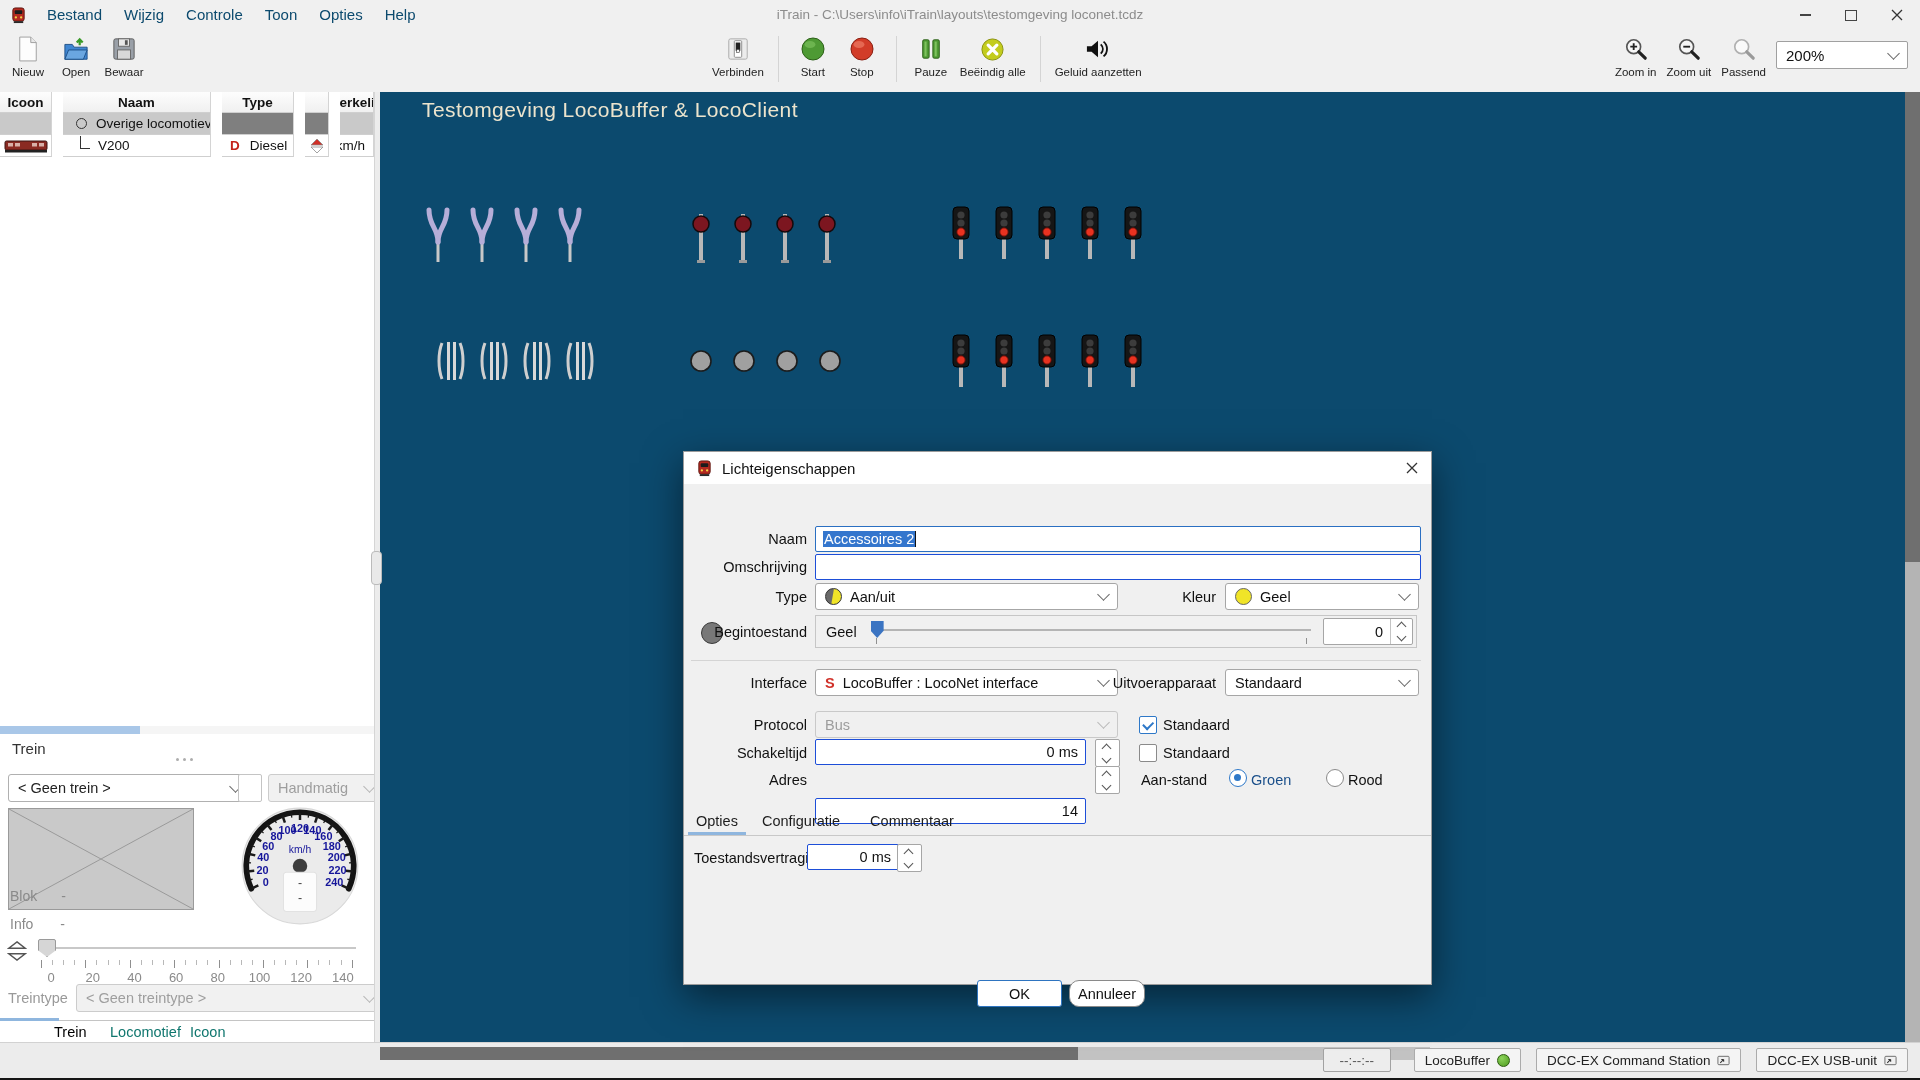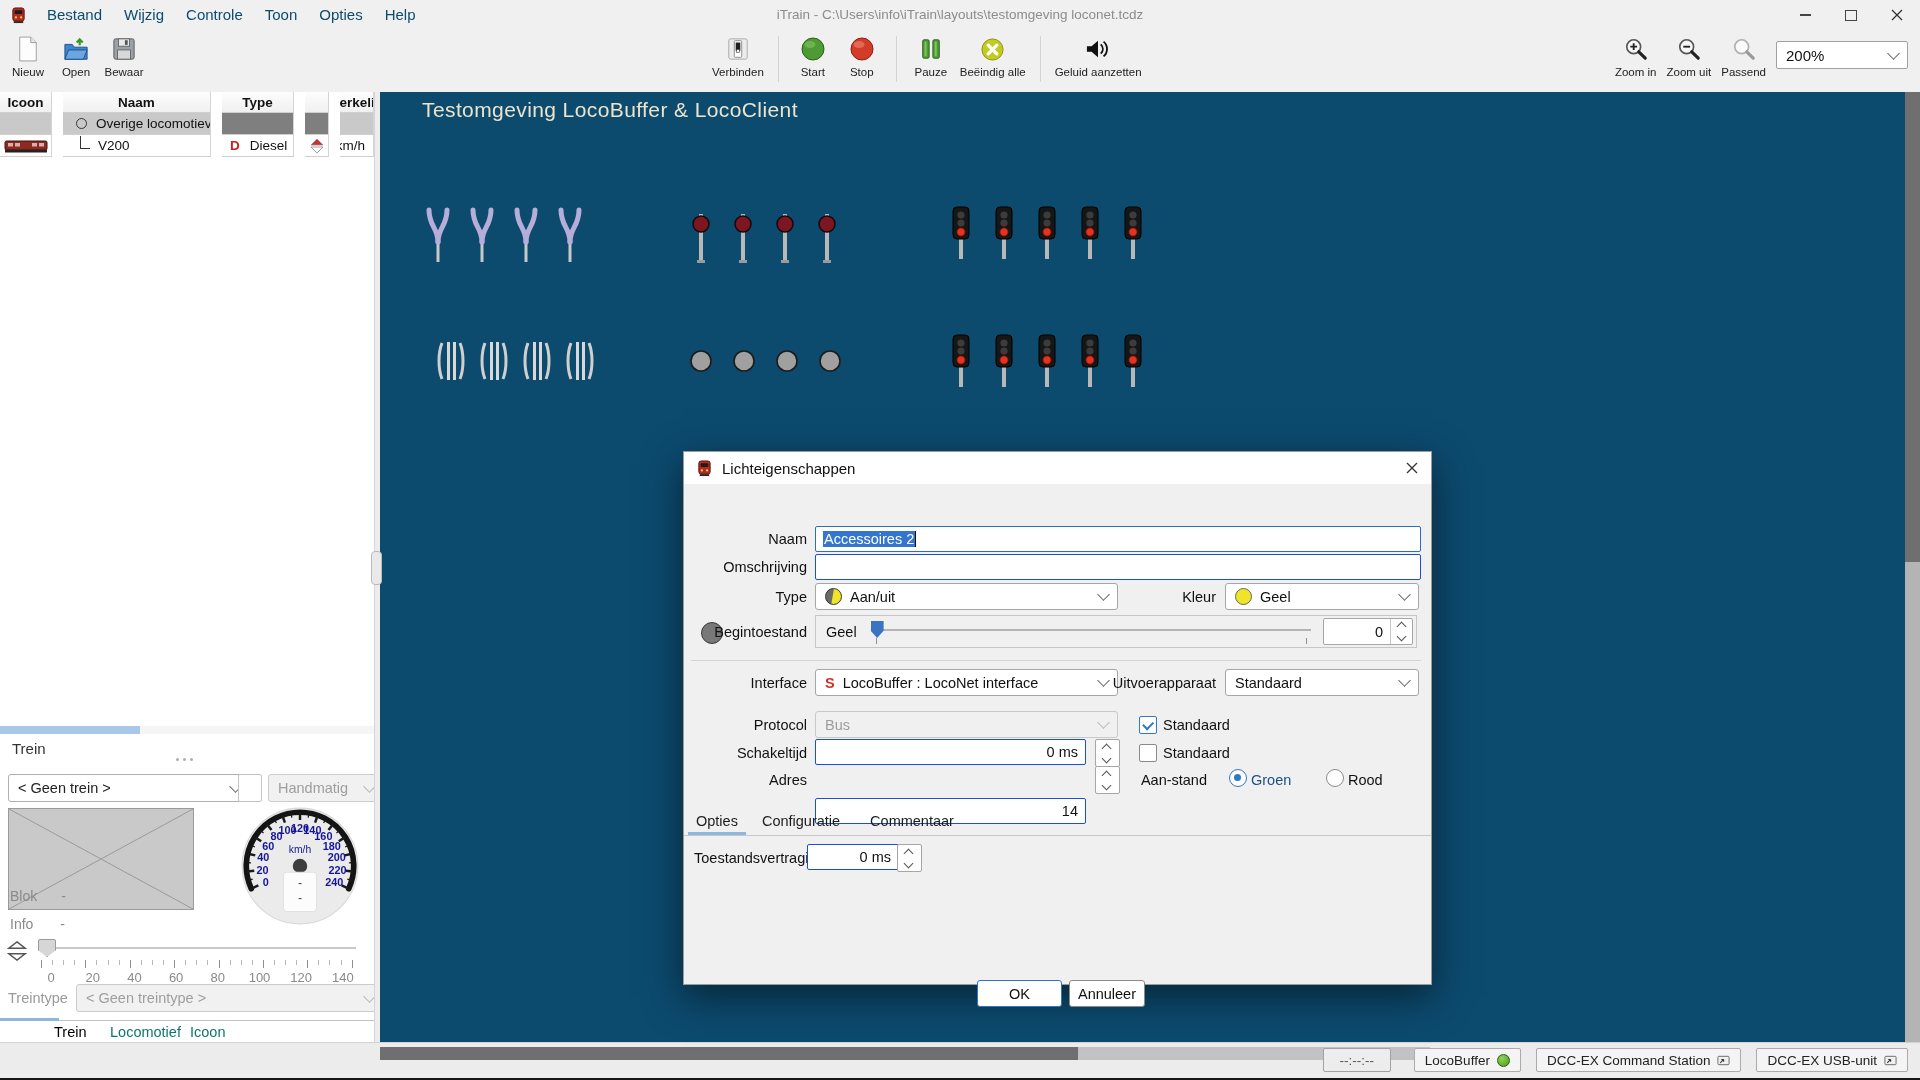--- a/index.html
+++ b/index.html
@@ -829,21 +829,21 @@
         <span>0 ms</span>
       </div>
       <div class="spinbox" style="left:213px;top:360px;width:23px;height:26px;">
         <span class="spin-col" style="border-left:none;">
             <i class="chev-u"></i>
             <i class="chev-d"></i>
           </span>
       </div>
 
       <div class="btn btn-ok" style="left:293px;top:496px;width:83px;height:25px;">OK</div>
-      <div class="btn btn-cancel" style="left:385px;top:496px;width:74px;height:25px;">Annuleer</div>
+      <div class="btn btn-cancel" style="left:385px;top:496px;width:74px;height:25px;border-radius:10px;">Annuleer</div>
     </div>
   </div>
 
   <div id="bottombar">
     <div id="hscroll-track">
         <div class="thumb"></div>
       </div>
     <div id="status-cluster">
       <div class="status-box status-clock">--:--:--</div>
       <div class="status-box">

